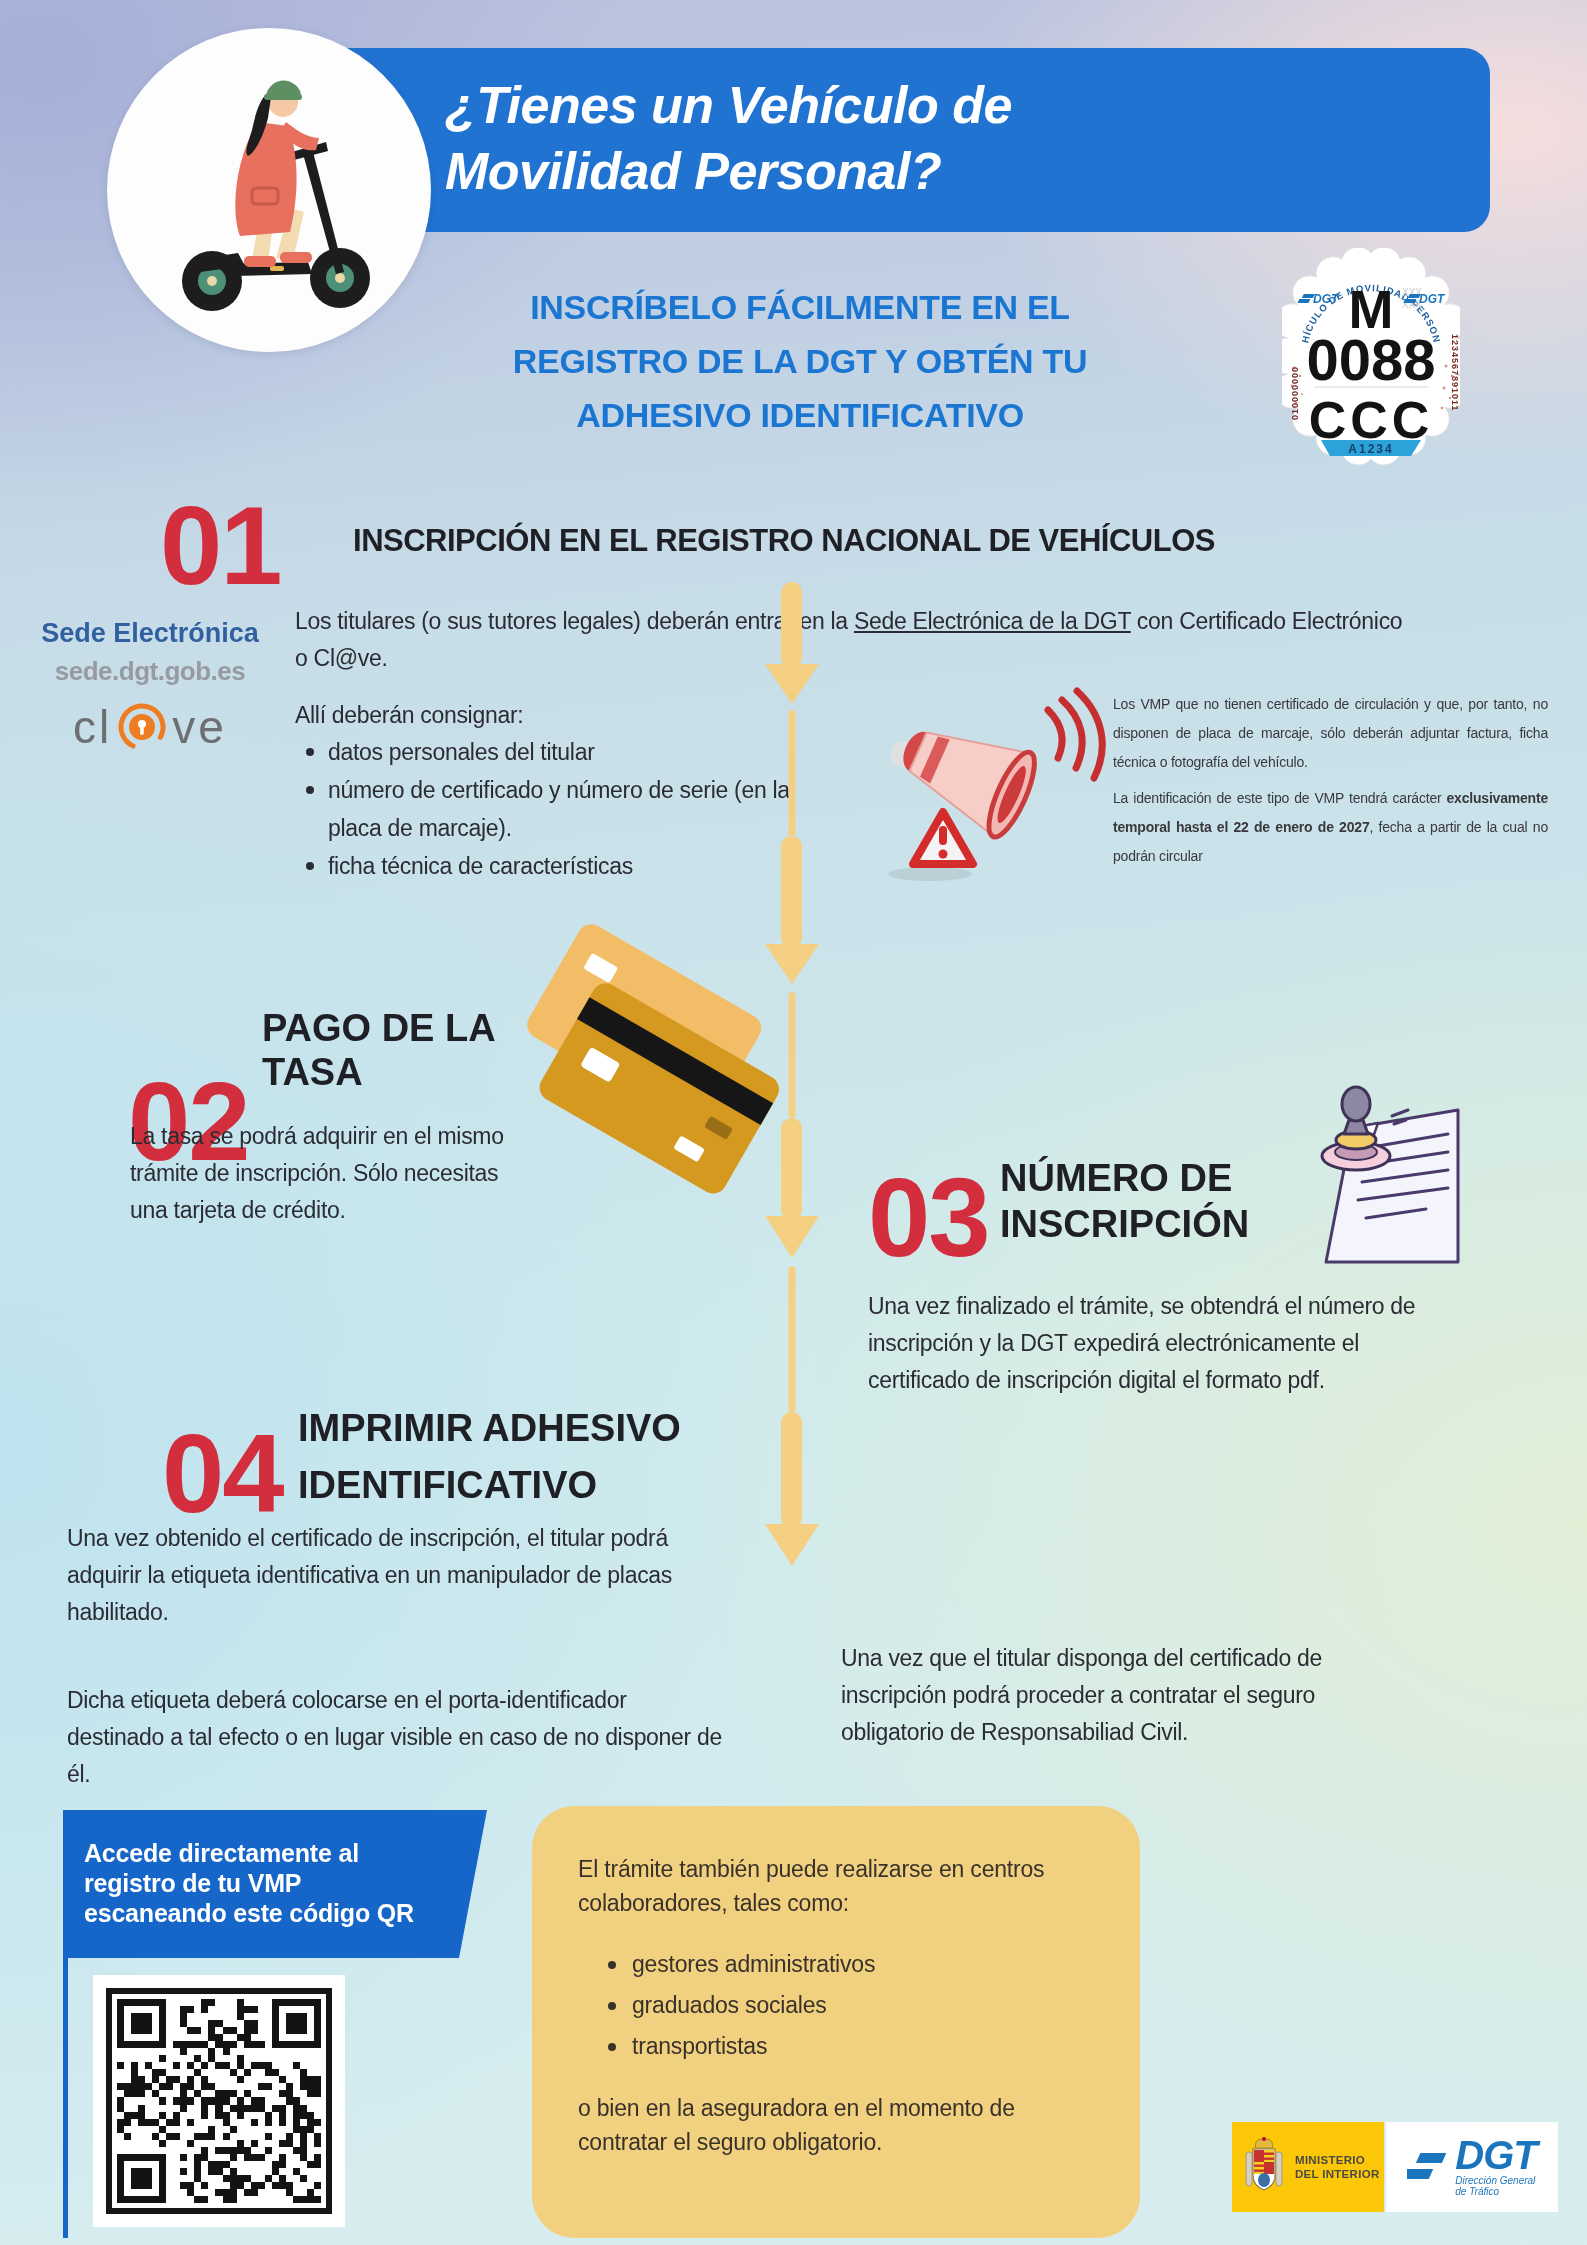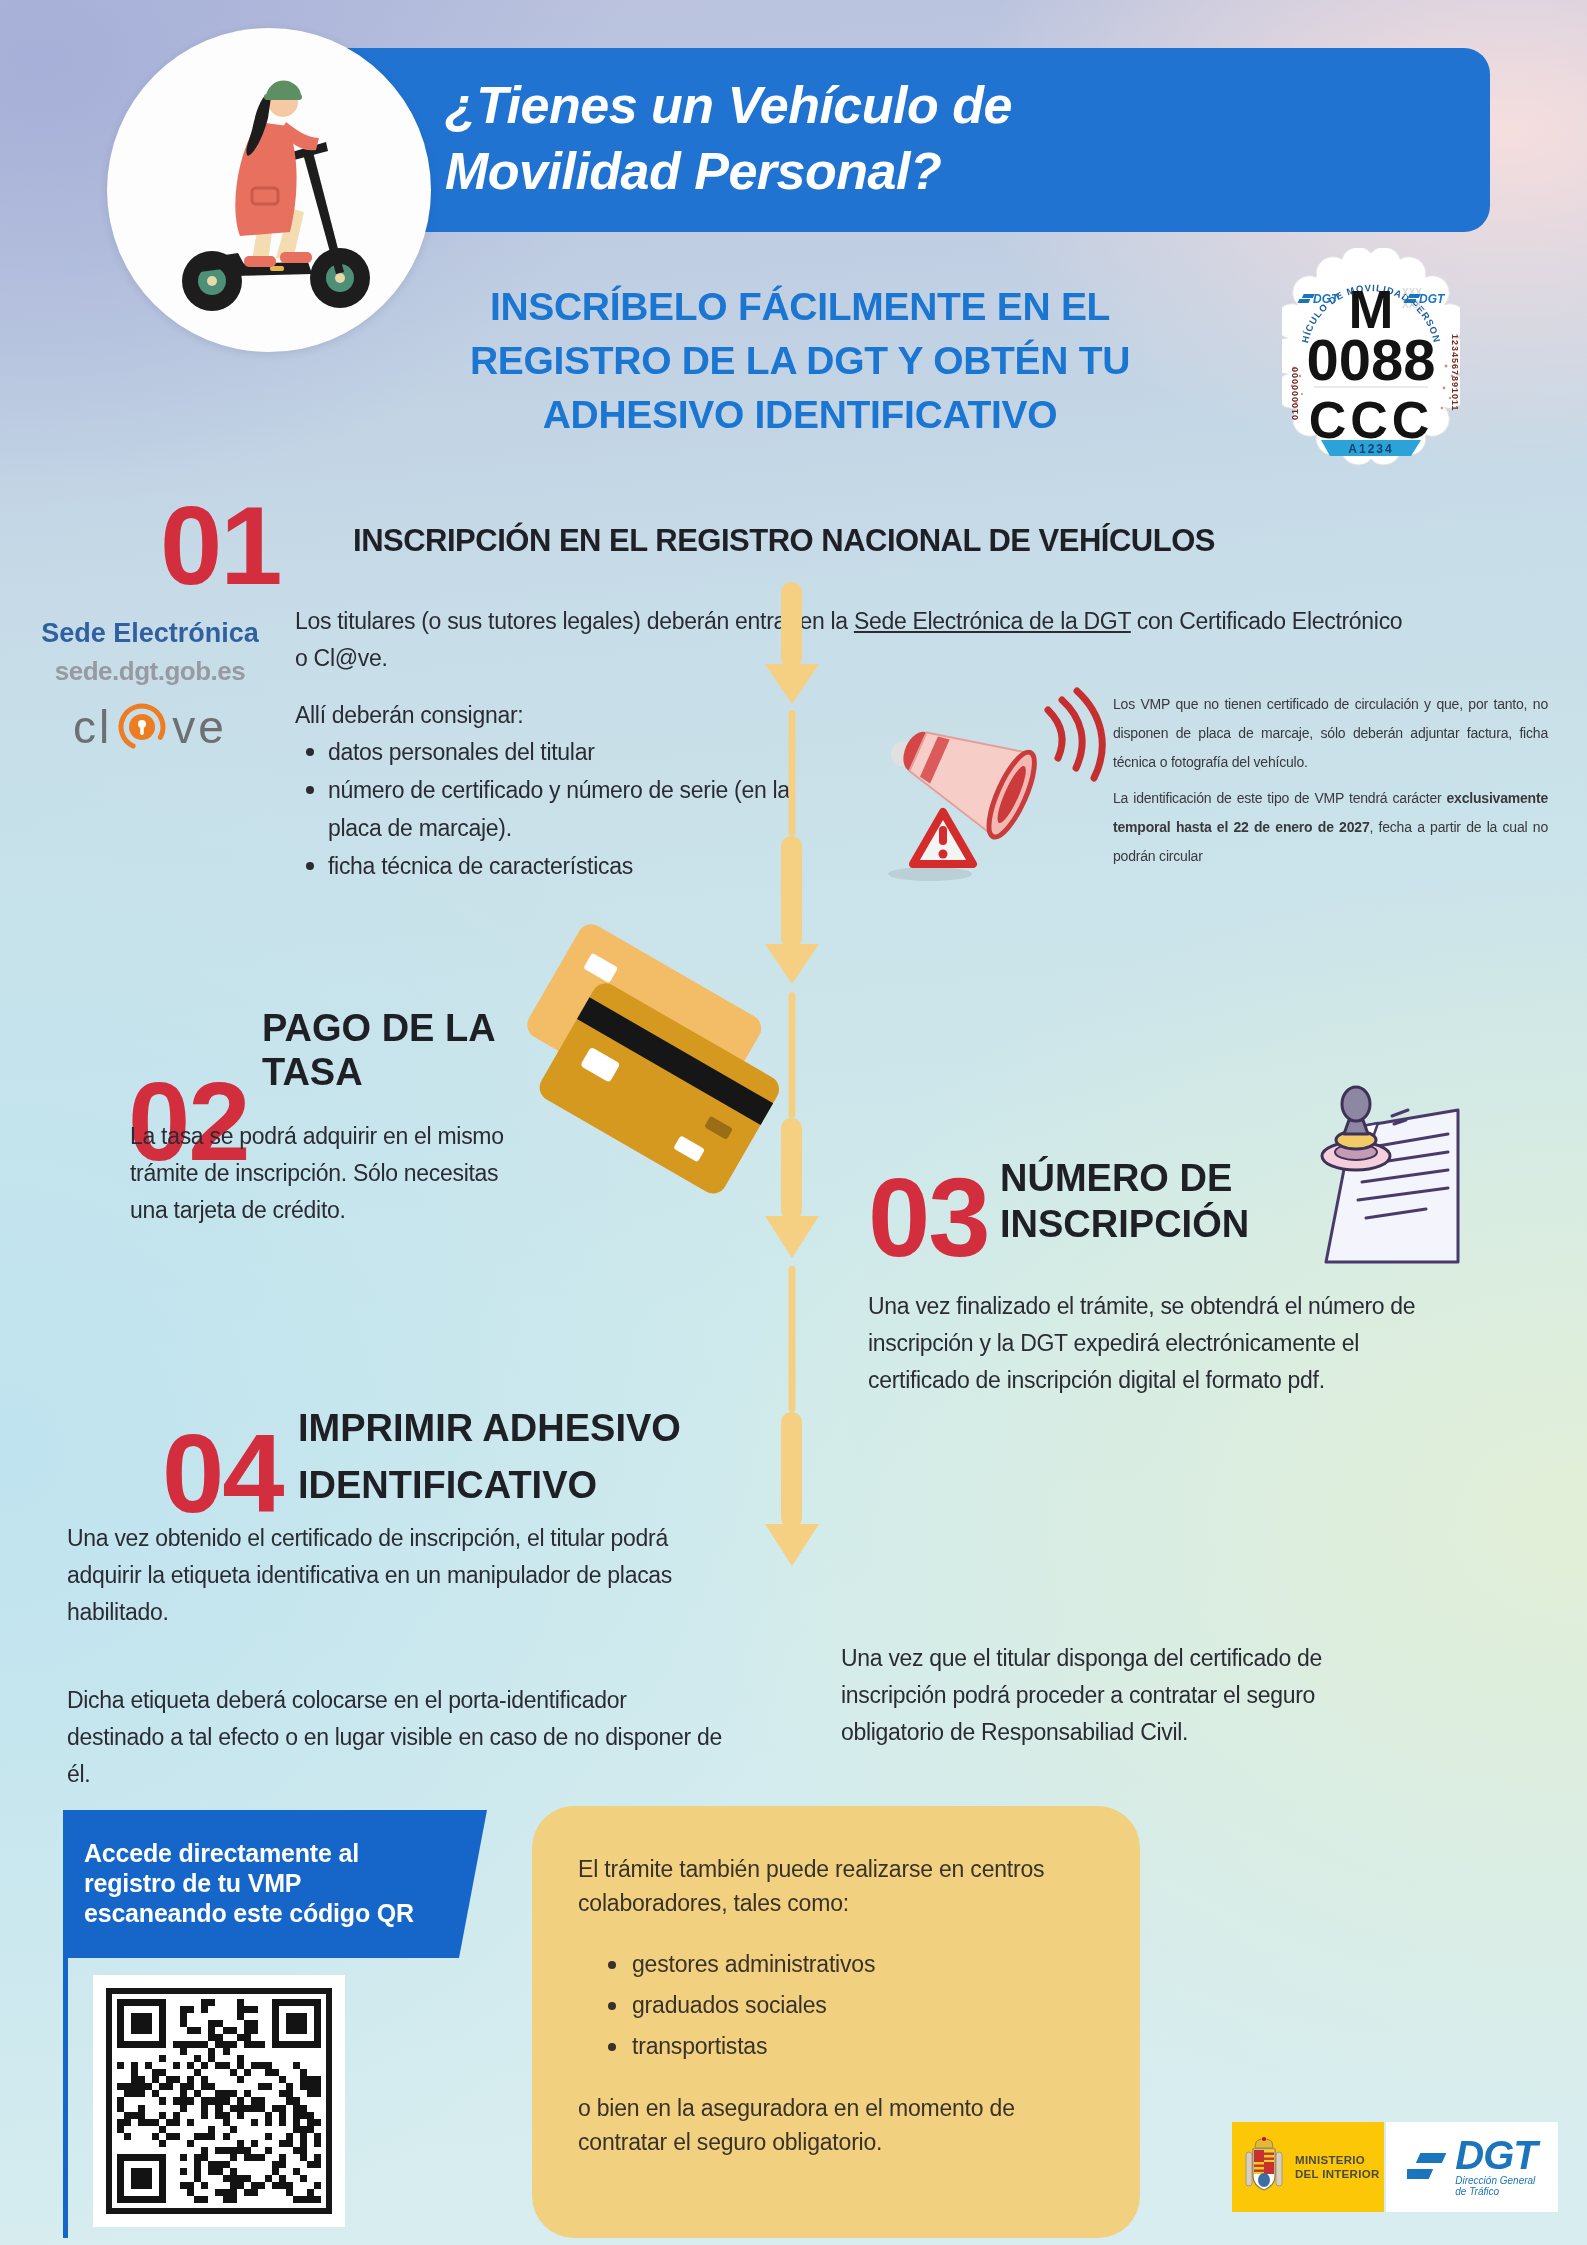--- a/index.html
+++ b/index.html
@@ -13,21 +13,21 @@
       radial-gradient(1450px 1050px at 1590px 1520px, #e2efd7 0%, rgba(226,239,215,0) 62%),
       radial-gradient(1250px 1250px at 0px 1450px, #bfe3ef 0%, rgba(191,227,239,0) 65%),
       linear-gradient(175deg, #b9c0dd 0%, #c7dde8 28%, #cfeaec 58%, #d8edf0 100%);
   }
   .abs { position:absolute; }
 
   
   .band { left:300px; top:48px; width:1190px; height:184px; background:#2173d2; border-radius:26px; }
   .hero-circle { left:107px; top:28px; width:324px; height:324px; border-radius:50%; background:#fdfdfd; box-shadow:0 2px 8px rgba(40,40,80,.12); }
   .band-title { left:445px; top:72px; width:670px; color:#fff; font-size:52px; font-weight:800; font-style:italic; line-height:66px; letter-spacing:-.5px; }
-  .subtitle { left:455px; top:280px; width:690px; text-align:center; color:#1b76d2; font-size:39px; font-weight:800; line-height:54px; letter-spacing:-.3px; }
+  .subtitle { left:455px; top:280px; width:690px; text-align:center; color:#1b76d2; font-size:34px; font-weight:800; line-height:54px; letter-spacing:-.3px; }
 
   
   .sticker { left:1282px; top:248px; width:178px; height:222px; }
 
   
   .stepnum { color:#d32e3e; font-weight:800; font-size:112px; line-height:.82; letter-spacing:-2px; }
   .steptitle { color:#1f1f26; font-weight:800; line-height:1.12; }
   .body-t { font-size:23px; line-height:37px; letter-spacing:-.3px; color:#2b2b33; }
   .b-u { font-weight:400; text-decoration:underline; }
   ul.dots { list-style:none; }

